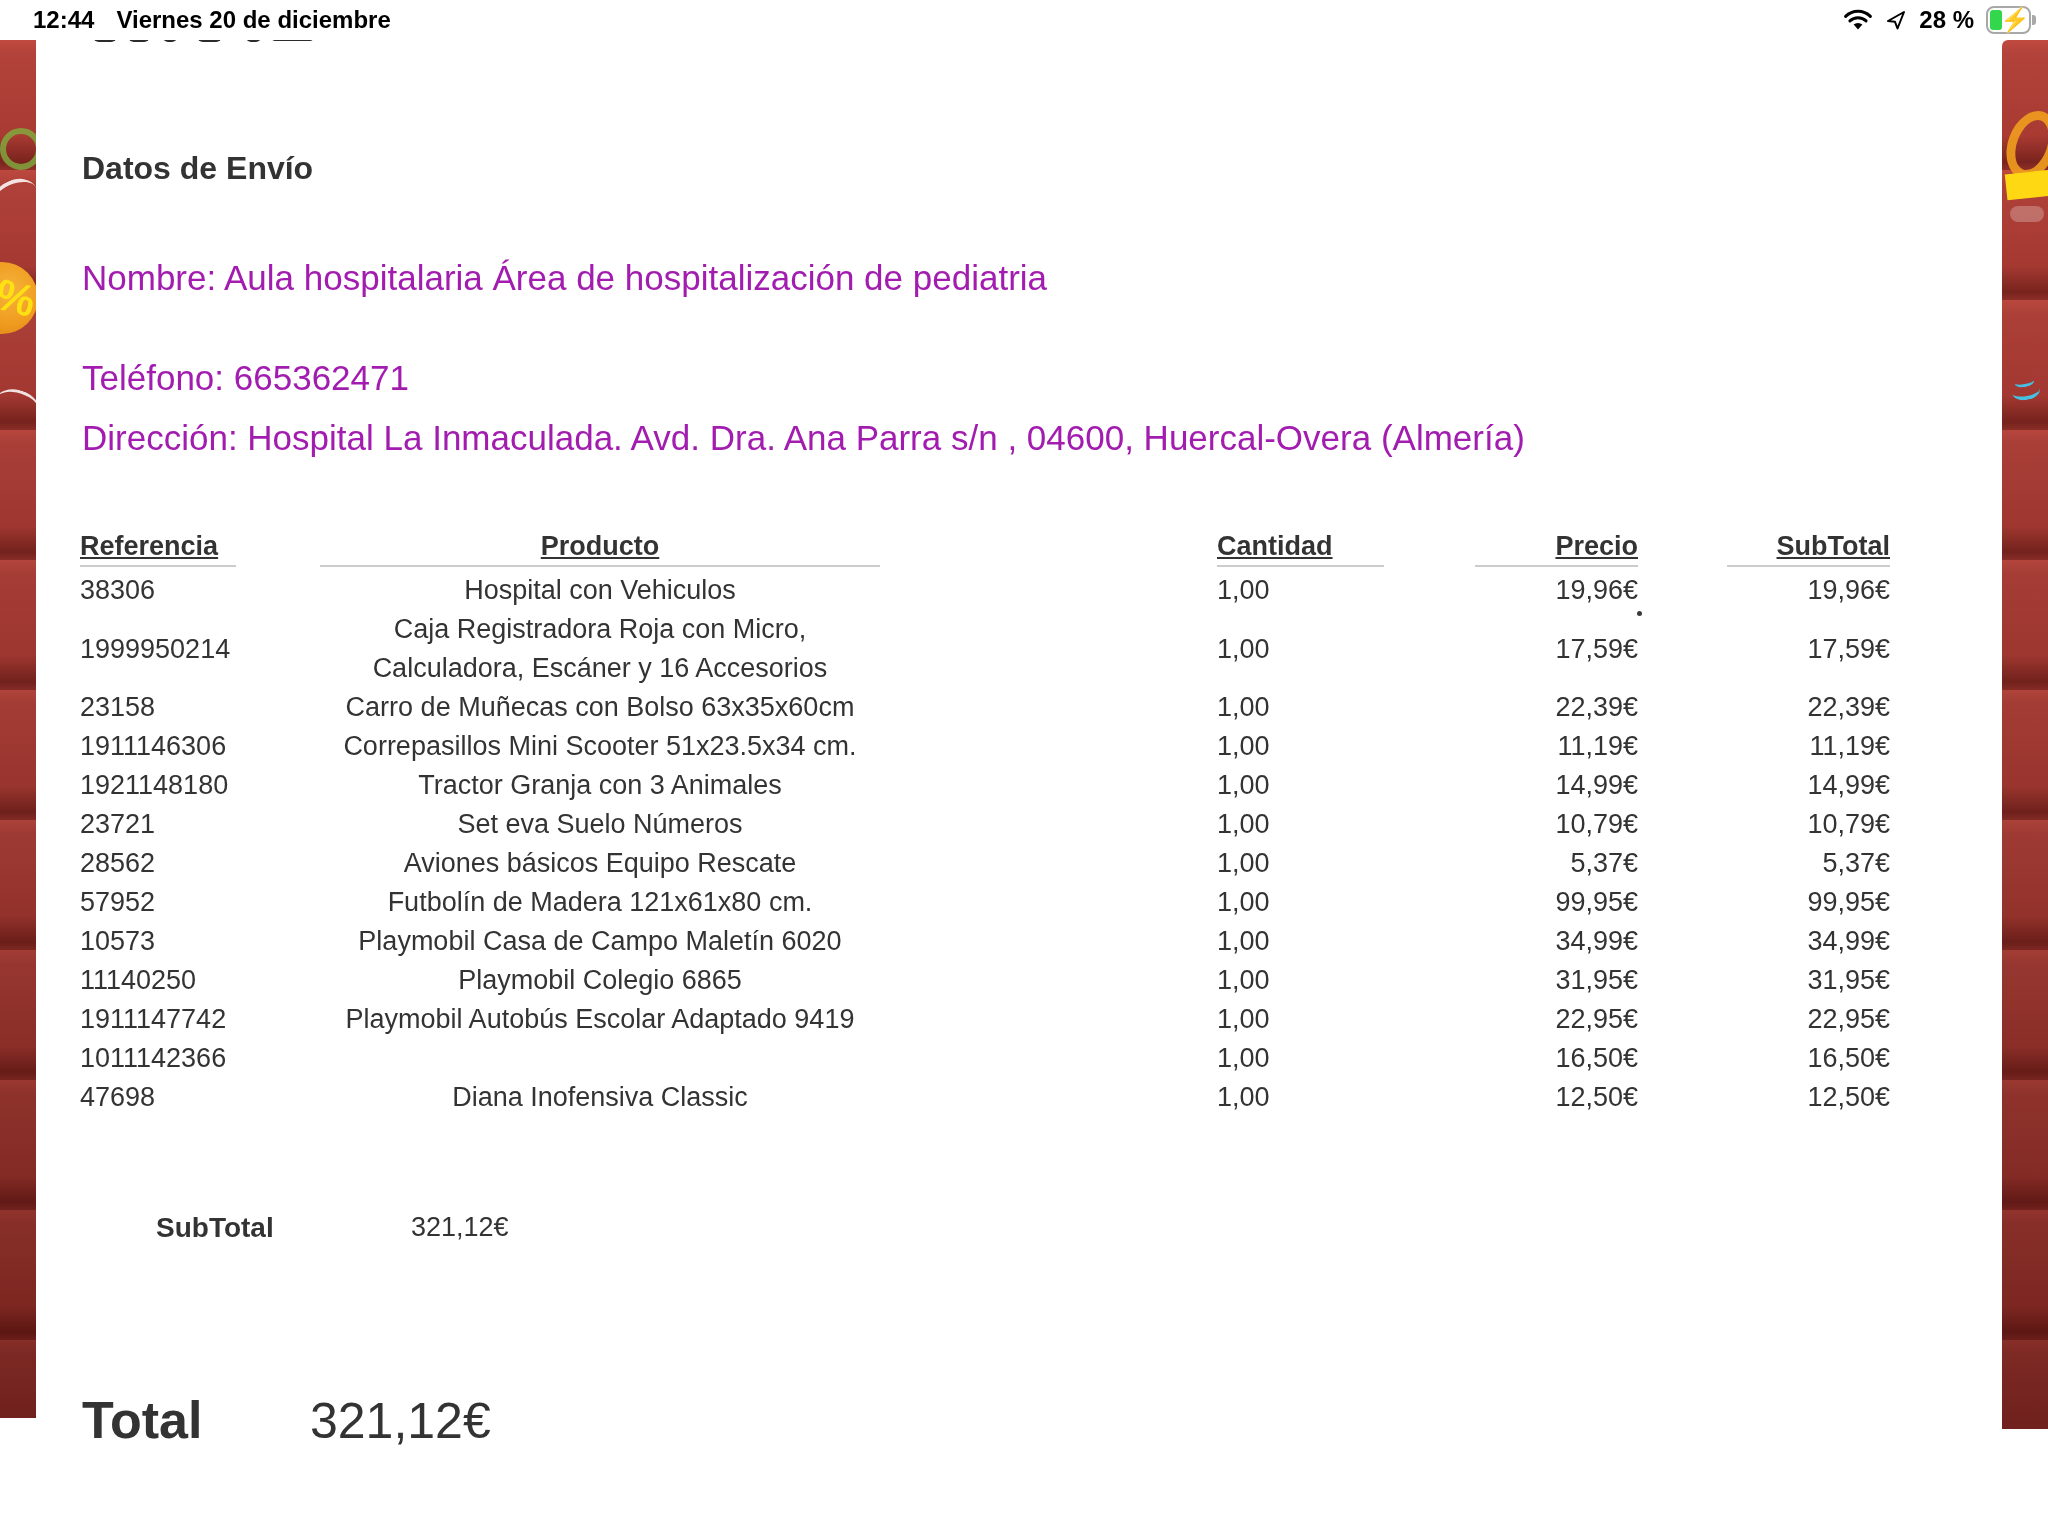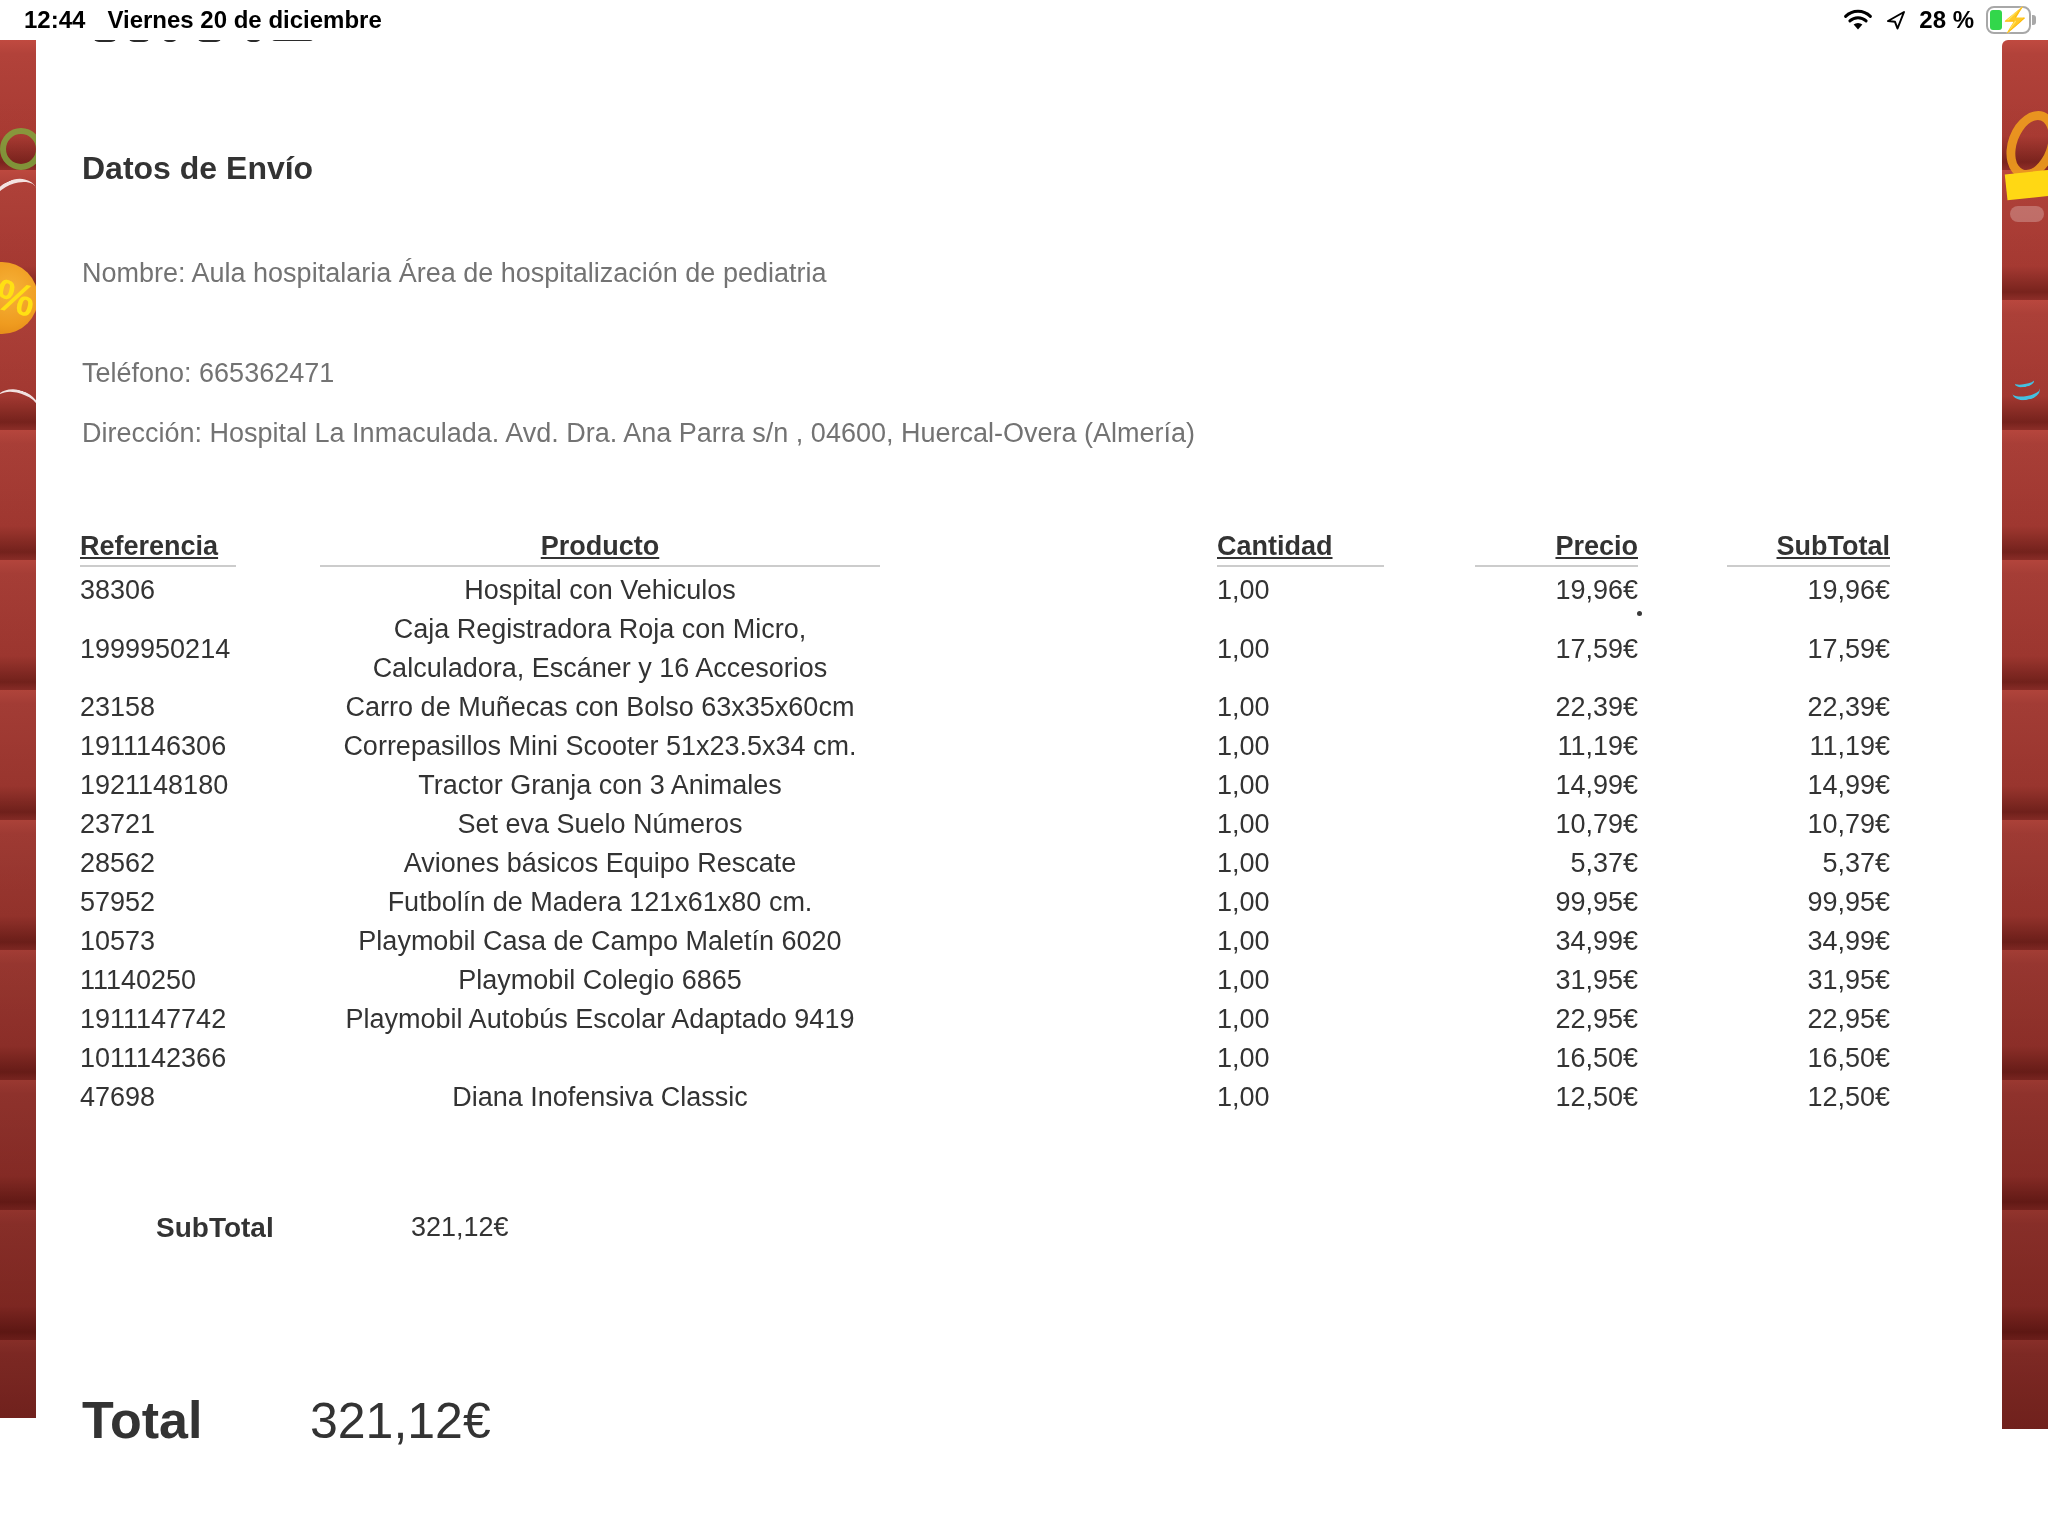--- a/index.html
+++ b/index.html
@@ -10,21 +10,21 @@
     color:#333333;
     -webkit-font-smoothing:antialiased;
   }
 
   
   .statusbar{
     position:absolute;left:0;top:0;width:2048px;height:40px;background:#ffffff;
     display:flex;align-items:center;justify-content:space-between;
     font-size:24px;font-weight:600;color:#000;z-index:30;
   }
-  .sb-left{display:flex;align-items:center;gap:22px;padding-left:24px;}
+  .sb-left{display:flex;align-items:center;gap:22px;padding-left:33px;}
   .sb-right{display:flex;align-items:center;gap:12px;padding-right:12px;}
   .sb-right svg{display:block;}
   .battery{position:relative;width:50px;height:26px;display:flex;align-items:center;}
   .battery .shell{
     width:44px;height:24px;border:2px solid #a8a8a8;border-radius:8px;
     position:relative;background:#fff;overflow:hidden;
   }
   .battery .fill{position:absolute;left:2px;top:2px;bottom:2px;width:12px;background:#32d74b;border-radius:3px;}
   .battery .nub{width:4px;height:10px;background:#a8a8a8;border-radius:0 3px 3px 0;margin-left:1px;}
   .battery .bolt{position:absolute;left:14px;top:-1px;font-size:24px;color:#000;text-shadow:0 0 2px #fff;}
@@ -61,21 +61,21 @@
   .logo-remnant i{position:absolute;background:#2b2b2b;border-radius:0 0 6px 6px;}
   .lr1{left:93px;top:36px;width:24px;height:6px;}
   .lr2{left:128px;top:36px;width:22px;height:6px;}
   .lr3{left:163px;top:37px;width:14px;height:5px;}
   .lr4{left:197px;top:36px;width:25px;height:6px;}
   .lr5{left:246px;top:37px;width:15px;height:5px;}
   .lr6{left:272px;top:38px;width:41px;height:3px;border-radius:2px;}
 
   
   .heading{position:absolute;left:82px;top:150px;font-size:32px;font-weight:bold;color:#333;}
-  .info-line{position:absolute;left:82px;font-size:27px;color:#737373;}
+  .info-line{position:absolute;left:82px;font-size:35px;color:#a21caf;}
   .line-nombre{top:258px;}
   .line-telefono{top:358px;}
   .line-direccion{top:418px;}
 
   
   .order-table{position:absolute;left:80px;top:531px;width:1810px;font-size:27px;}
   .tr{
     display:grid;
     grid-template-columns:156px 84px 560px 337px 167px 91px 163px 89px 163px;
     align-items:center;

